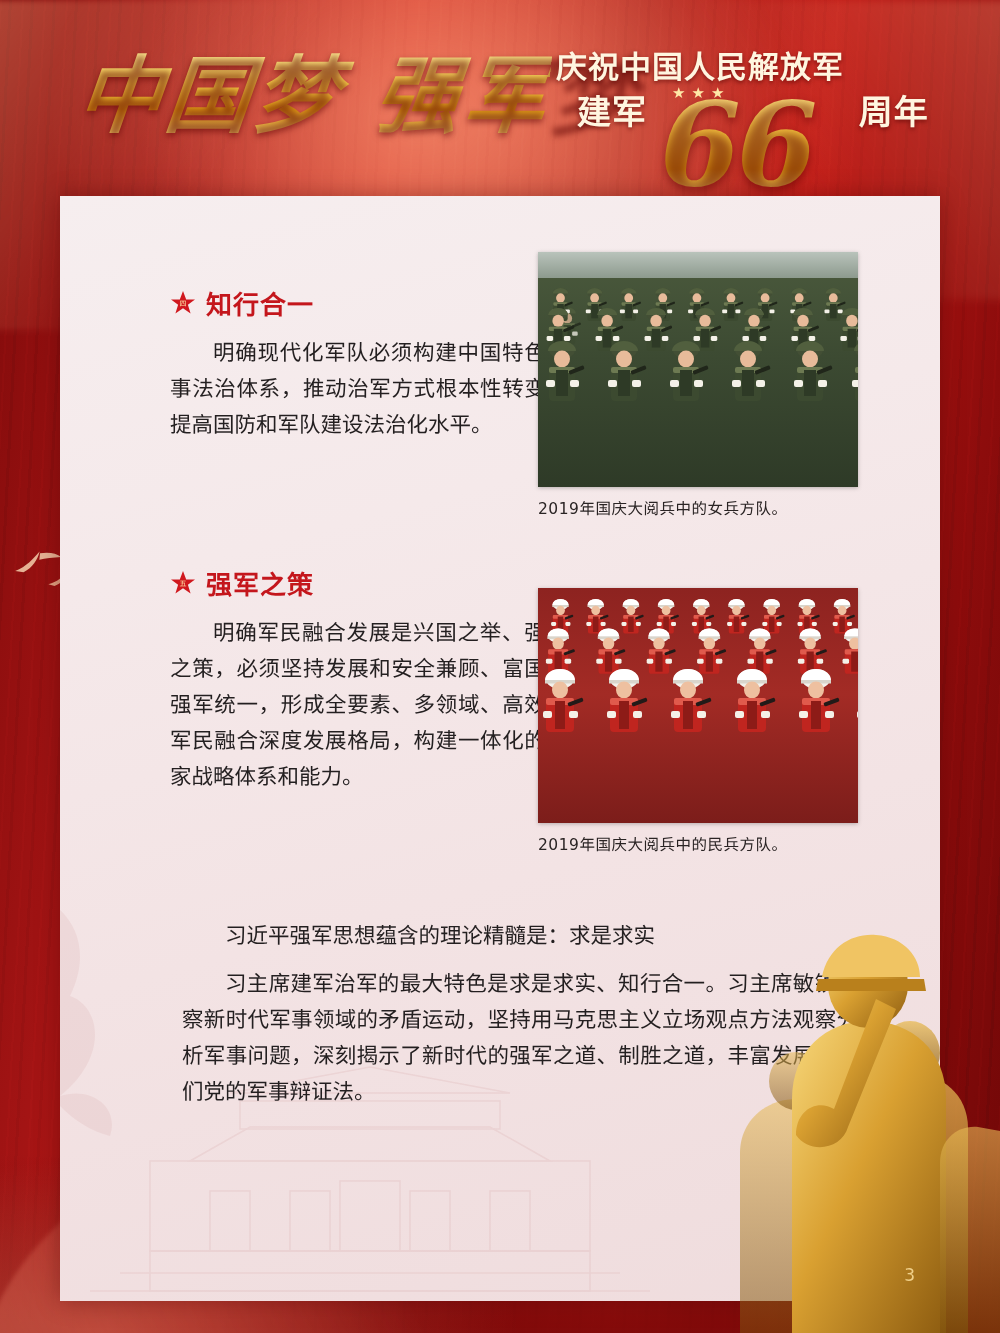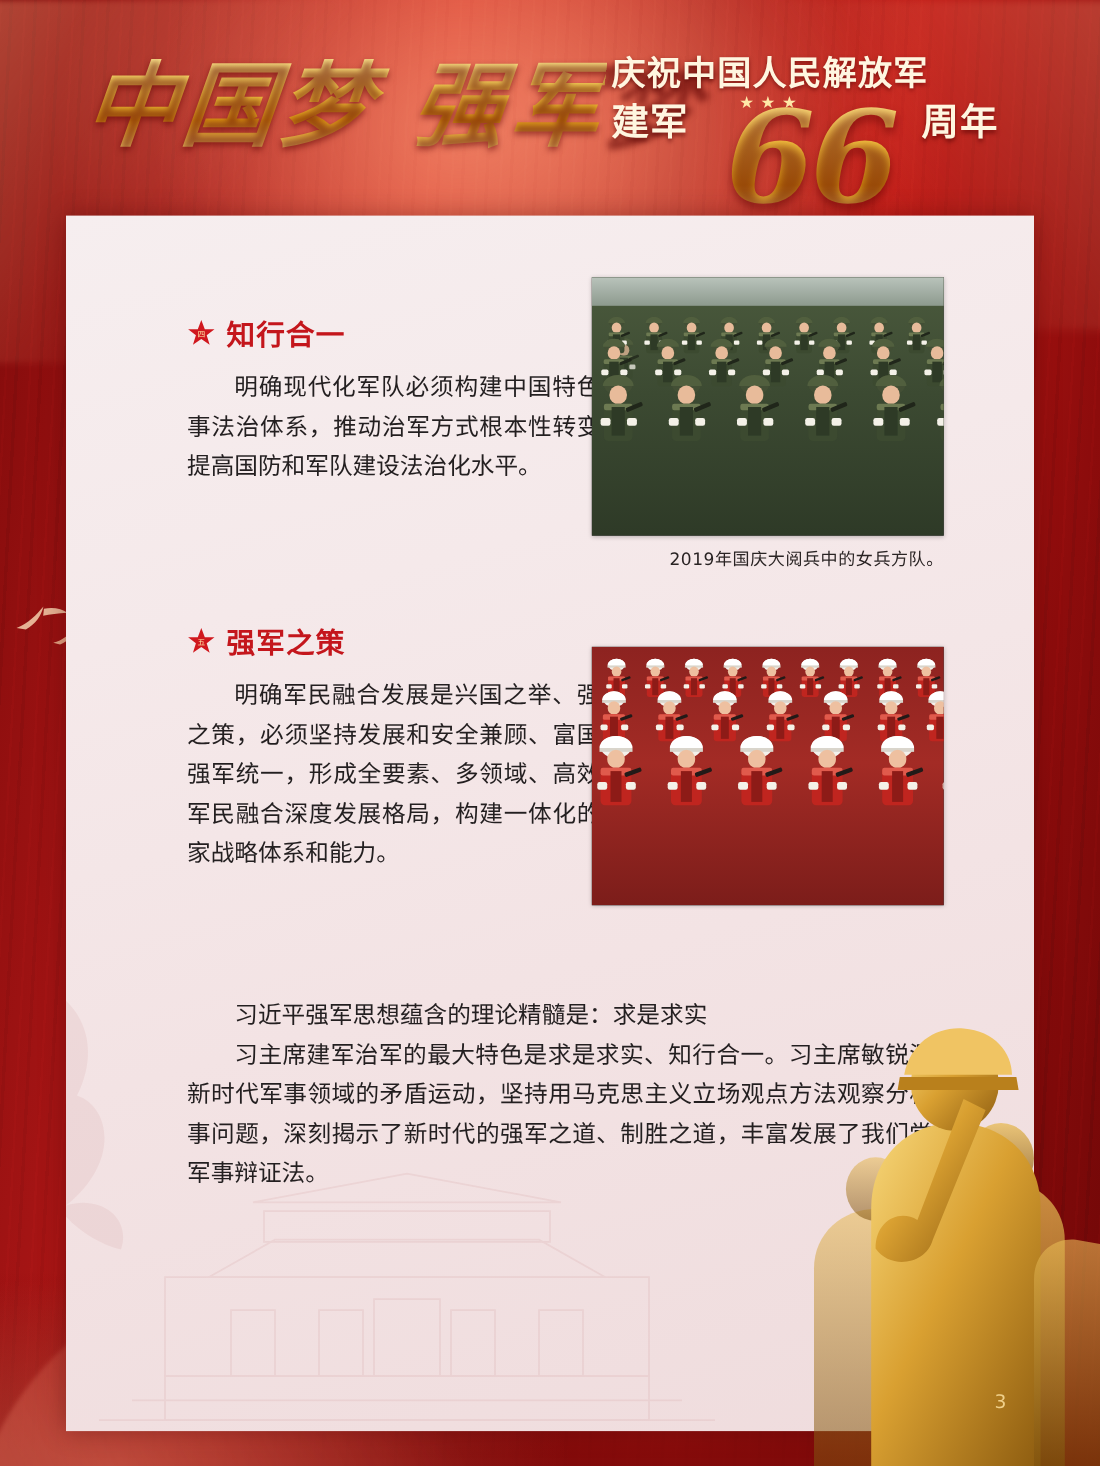--- a/index.html
+++ b/index.html
@@ -68,21 +68,21 @@
     white-space:nowrap;line-height:115px;
     transform:skewX(-6deg);
   }
   .hdr-right{
     position:absolute;left:556px;top:46px;width:380px;height:110px;color:#fff6e0;
     font-family:"DejaVu Sans","Liberation Sans",sans-serif;
   }
   .hdr-l1{font-size:31px;font-weight:bold;letter-spacing:1px;line-height:42px;
           text-shadow:0 2px 4px rgba(80,0,0,.6);}
   .hdr-l2{font-size:34px;font-weight:bold;letter-spacing:1px;line-height:48px;
-          text-shadow:0 2px 4px rgba(80,0,0,.6);}
+          text-shadow:0 2px 4px rgba(80,0,0,.6);margin-left:21px;}
   .hdr-l2 .gap{display:inline-block;width:186px;}
   .big93{
     position:absolute;left:660px;top:74px;width:180px;height:145px;
     font-family:"DejaVu Serif","Liberation Serif",serif;
     font-size:116px;font-weight:bold;font-style:italic;line-height:140px;
     background:linear-gradient(180deg,#ffeaa6 0%,#f6c443 35%,#d99410 65%,#ffe7a2 100%);
     -webkit-background-clip:text;background-clip:text;-webkit-text-fill-color:transparent;
     text-shadow:0 4px 8px rgba(90,0,0,.5);
     letter-spacing:-4px;
   }
@@ -121,29 +121,29 @@
   }
   .sec-body{
     margin-top:14px;width:398px;
     font-size:21.5px;line-height:36px;color:#231f20;text-align:justify;
     text-indent:2em;
   }
   .long-body{
     position:absolute;left:110px;top:710px;width:700px;
     font-size:21.5px;line-height:36px;color:#231f20;text-align:justify;
   }
-  .long-body p{margin:0;text-indent:2em;}
+  .long-body p{margin:12px;text-indent:2em;}
 
   
   .photo{
     position:absolute;width:320px;height:235px;overflow:hidden;
     background:#2b2b2b;box-shadow:0 1px 4px rgba(0,0,0,.25);
   }
   .caption{
-    position:absolute;width:320px;text-align:right;
+    position:absolute;width:320px;text-align:left;
     font-size:15.5px;color:#2a2424;letter-spacing:.5px;
   }
 
   
   .troops{position:absolute;inset:0;}
   .troops.green{background:linear-gradient(180deg,#4b5a3d 0%,#3c4a32 45%,#2e3a27 100%);}
   .troops.red{background:linear-gradient(180deg,#8d2320 0%,#a32b25 45%,#7c1d1a 100%);}
   .sky{position:absolute;left:0;top:0;width:100%;height:26px;
        background:linear-gradient(180deg,#b9c3bb,#8d9a8e);}
 
@@ -353,20 +353,21 @@
                 <use href="#mil" x="94" y="20"></use>
                 <use href="#mil" x="158" y="20"></use>
               <use href="#mil" x="222" y="20"></use>
                 <use href="#mil" x="286" y="20"></use>
                 <use href="#mil" x="344" y="20"></use>
             </g>
           </g>
         </svg>
       </div>
     </div>
+    <div class="caption" style="left:478px;top:636px;">2019年国庆大阅兵中的民兵方队。</div>
 
     <div class="long-body">
       <p>习近平强军思想蕴含的理论精髓是：求是求实</p>
       <p>习主席建军治军的最大特色是求是求实、知行合一。习主席敏锐洞察新时代军事领域的矛盾运动，坚持用马克思主义立场观点方法观察分析军事问题，深刻揭示了新时代的强军之道、制胜之道，丰富发展了我们党的军事辩证法。</p>
     </div>
   </div>
 
   <svg class="silhouette" viewBox="0 0 300 430">
     <defs>
       <linearGradient id="goldg" x1="0" y1="0" x2="1" y2="1">

